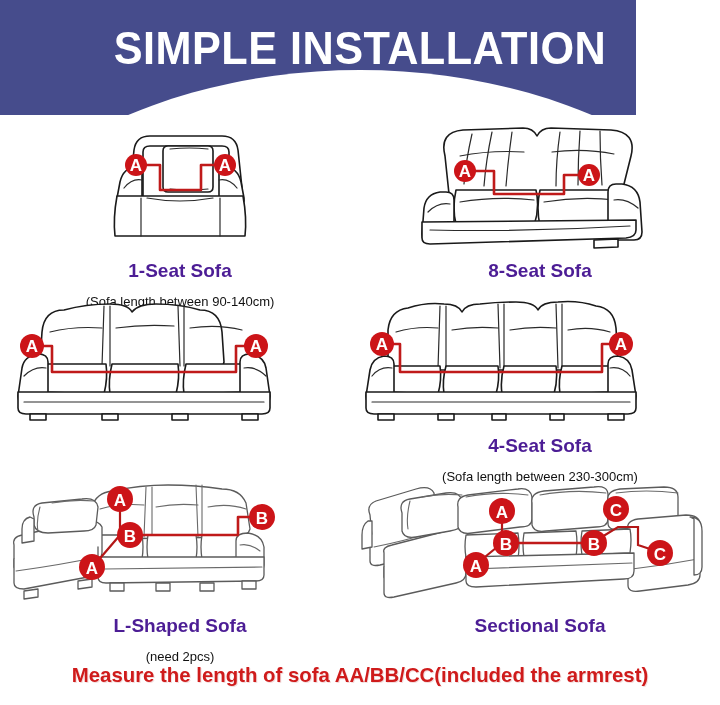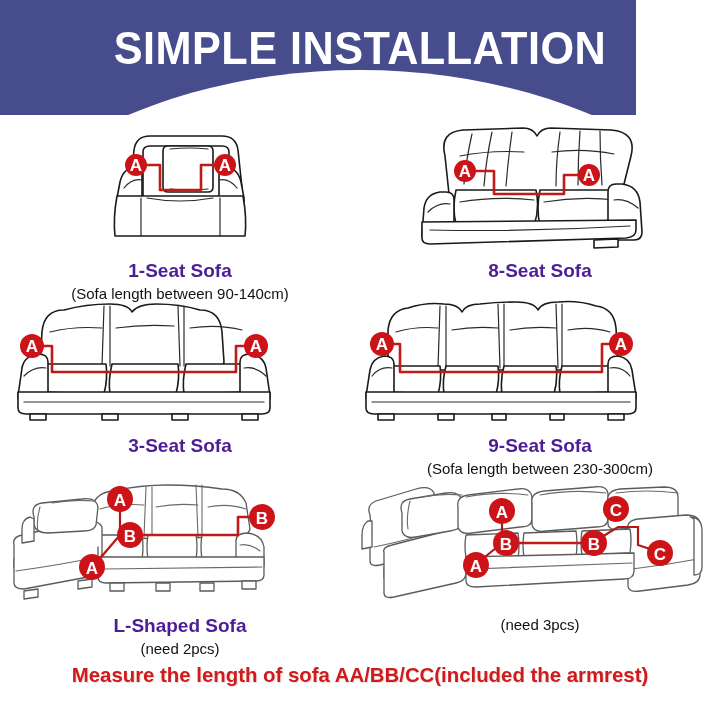--- a/index.html
+++ b/index.html
@@ -74,23 +74,23 @@
   .card-title {
     color: #4c1d95;
     font-weight: bold;
     font-size: 19px;
     line-height: 22px;
     margin-top: 2px;
     white-space: nowrap;
   }
   .card-sub {
     color: #111111;
-    font-size: 15px;
+    font-size: 13px;
     line-height: 16px;
-    margin-top: 4px;
+    margin-top: 12px;
     white-space: nowrap;
   }
 
   
   .row1 { top: 0px; }
   .row2 { top: 180px; }
   .row3 { top: 355px; }
   .col-l { left: 0px; }
   .col-r { left: 360px; }
 
@@ -249,21 +249,20 @@
           <g>
             <circle class="badge-circle" cx="32" cy="48" r="12"></circle>
             <text class="badge-text" x="32" y="54">A</text>
           </g>
           <g>
             <circle class="badge-circle" cx="256" cy="48" r="12"></circle>
             <text class="badge-text" x="256" y="54">A</text>
           </g>
         </svg>
       </div>
-      <div class="card-title">3-Seat Sofa</div>
     </div>
 
     <div class="card row2 col-r">
       <div class="card-art">
         <svg width="360" height="135" viewBox="0 0 360 135">
 
           <path class="outline" d="M28 32 q2 -20 20 -22 q18 -6 36 -4 q14 0 18 8 q4 -8 18 -8 q18 -2 36 -2 q18 0 22 8 q4 -8 20 -8 q20 -2 38 4 q18 2 20 22 l2 34 q-2 8 -14 8 l-202 0 q-12 0 -14 -8 z"></path>
           <path class="outline-thin" d="M80 8 l-2 62"></path>
           <path class="outline-thin" d="M86 8 l0 62"></path>
           <path class="outline-thin" d="M138 6 l2 64"></path>
@@ -300,21 +299,21 @@
           <g>
             <circle class="badge-circle" cx="22" cy="46" r="12"></circle>
             <text class="badge-text" x="22" y="52">A</text>
           </g>
           <g>
             <circle class="badge-circle" cx="261" cy="46" r="12"></circle>
             <text class="badge-text" x="261" y="52">A</text>
           </g>
         </svg>
       </div>
-      <div class="card-title">9-Seat Sofa</div>
+      <div class="card-title">4-Seat Sofa</div>
       <div class="card-sub">(Sofa length between 230-300cm)</div>
     </div>
 
     <div class="card row3 col-l">
       <div class="card-art">
         <svg width="360" height="140" viewBox="0 0 360 140">
 
           <path class="outline-grey" d="M92 34 q4 -14 20 -16 q28 -6 56 -6 q28 0 54 4 q18 0 24 14 l4 26 q-2 8 -14 8 l-130 2 q-14 0 -16 -8 z"></path>
           <path class="outline-grey-thin" d="M146 14 l-2 50"></path>
           <path class="outline-grey-thin" d="M152 14 l0 50"></path>
@@ -435,20 +434,20 @@
           <g>
             <circle class="badge-circle" cx="256" cy="36" r="13"></circle>
             <text class="badge-text" x="256" y="43">C</text>
           </g>
           <g>
             <circle class="badge-circle" cx="300" cy="80" r="13"></circle>
             <text class="badge-text" x="300" y="87">C</text>
           </g>
         </svg>
       </div>
-      <div class="card-sub">(need 3pcs)</div>
+      <div class="card-title">Sectional Sofa</div>
     </div>
 
   </div>
 
   <div class="footer">Measure the length of sofa AA/BB/CC(included the armrest)</div>
 
 </div>
 
 </body></html>

